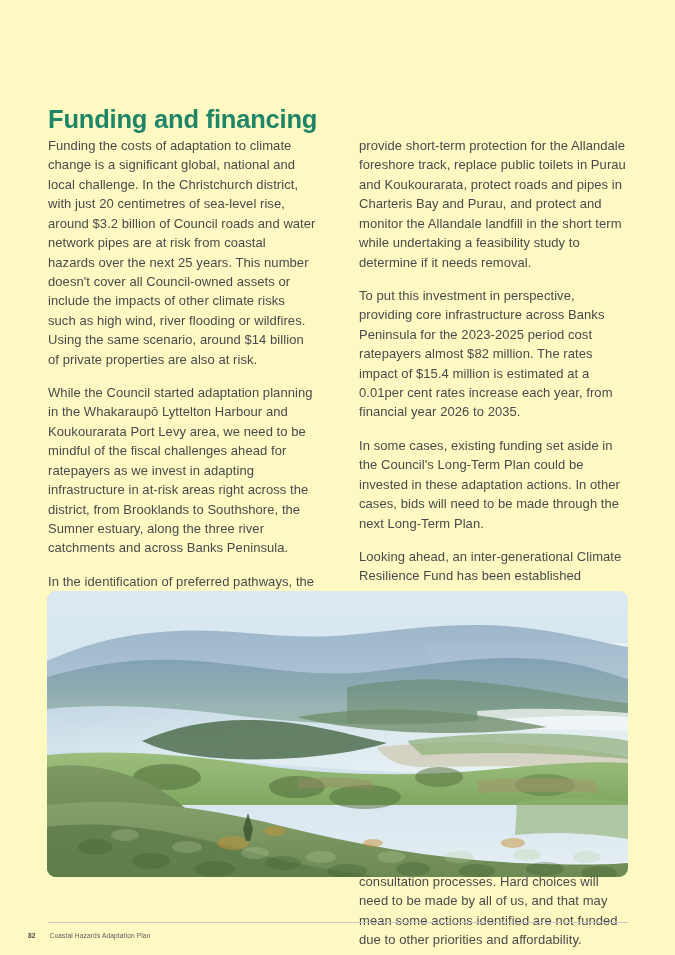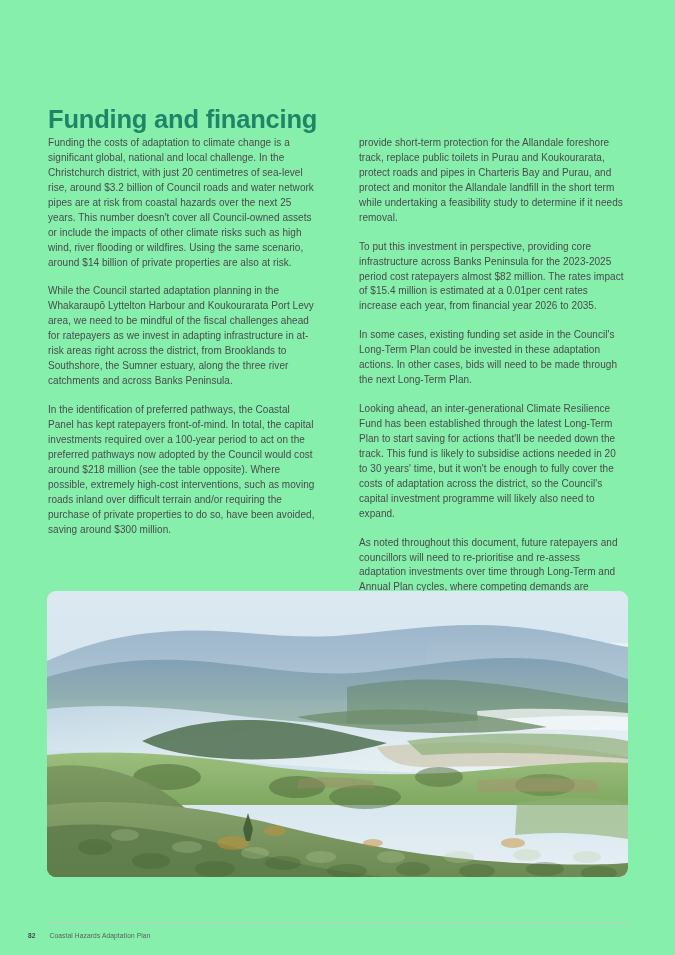--- a/index.html
+++ b/index.html
@@ -11,21 +11,21 @@
   body {
     width: 675px;
     height: 955px;
     position: relative;
     font-family: "Liberation Sans", sans-serif;
     overflow: hidden;
   }
   .page {
     position: absolute;
     inset: 0;
-    background: #86efac;
+    background: #fef9c3;
   }
 
   
   .page-title {
     position: absolute;
     left: 48px;
     top: 88px;
     font-size: 25.5px;
     font-weight: bold;
     letter-spacing: -0.2px;
@@ -41,21 +41,21 @@
     top: 136px;
     width: 580px;
     display: flex;
     gap: 43px;
   }
   .col {
     width: 268px;
   }
   .col p {
     margin: 0 0 14px 0;
-    font-size: 10px;
+    font-size: 13px;
     line-height: 1.495;
     color: #4a4a4c;
     text-align: left;
     letter-spacing: 0.005em;
   }
   .col p:last-child { margin-bottom: 0; }
 
   
   .photo {
     position: absolute;

